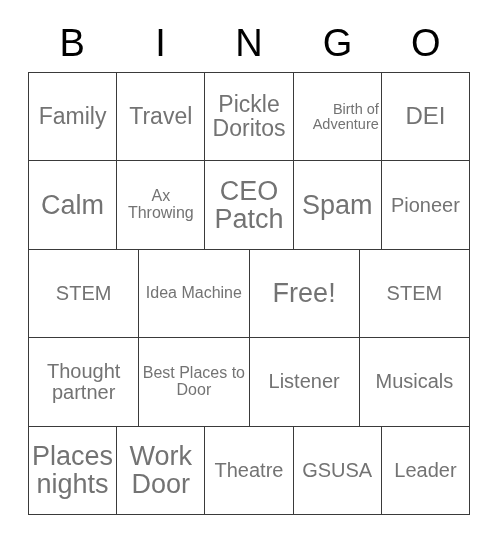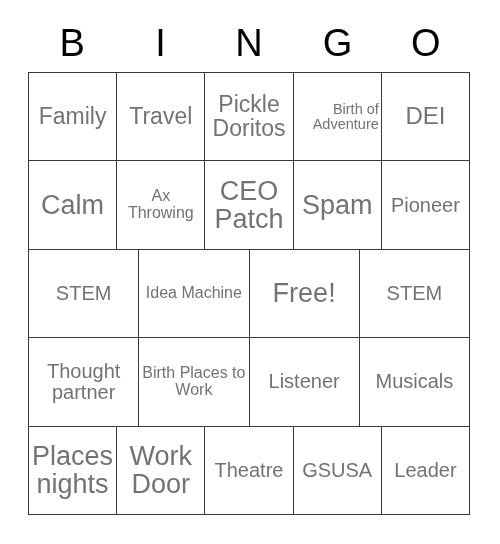--- a/index.html
+++ b/index.html
@@ -145,21 +145,21 @@
       <div class="cell">
           <span class="cell-text fs-sm">STEM</span>
         </div>
     </div>
 
     <div class="grid-row">
       <div class="cell">
           <span class="cell-text fs-sm">Thought partner</span>
         </div>
       <div class="cell">
-          <span class="cell-text fs-xs">Birth Places to Work</span>
+          <span class="cell-text fs-xs">Best Places to Door</span>
         </div>
       <div class="cell">
           <span class="cell-text fs-sm">Listener</span>
         </div>
       <div class="cell">
           <span class="cell-text fs-sm">Musicals</span>
         </div>
     </div>
 
     <div class="grid-row">

